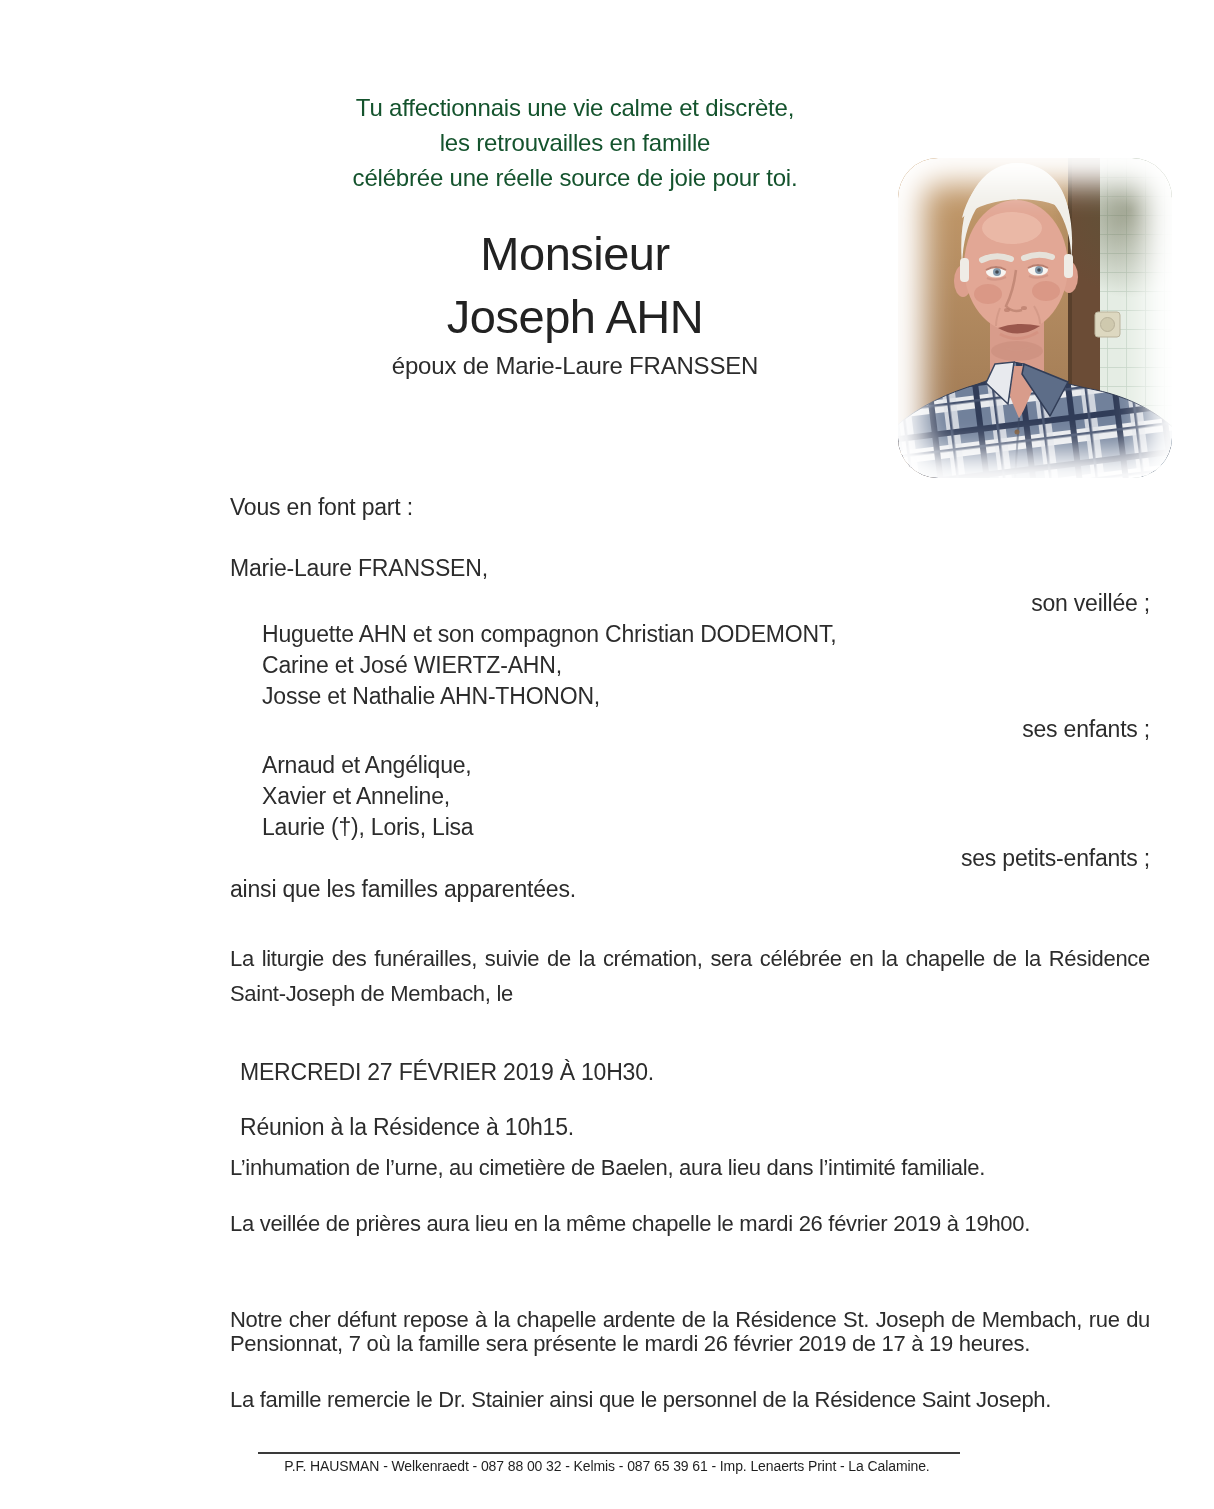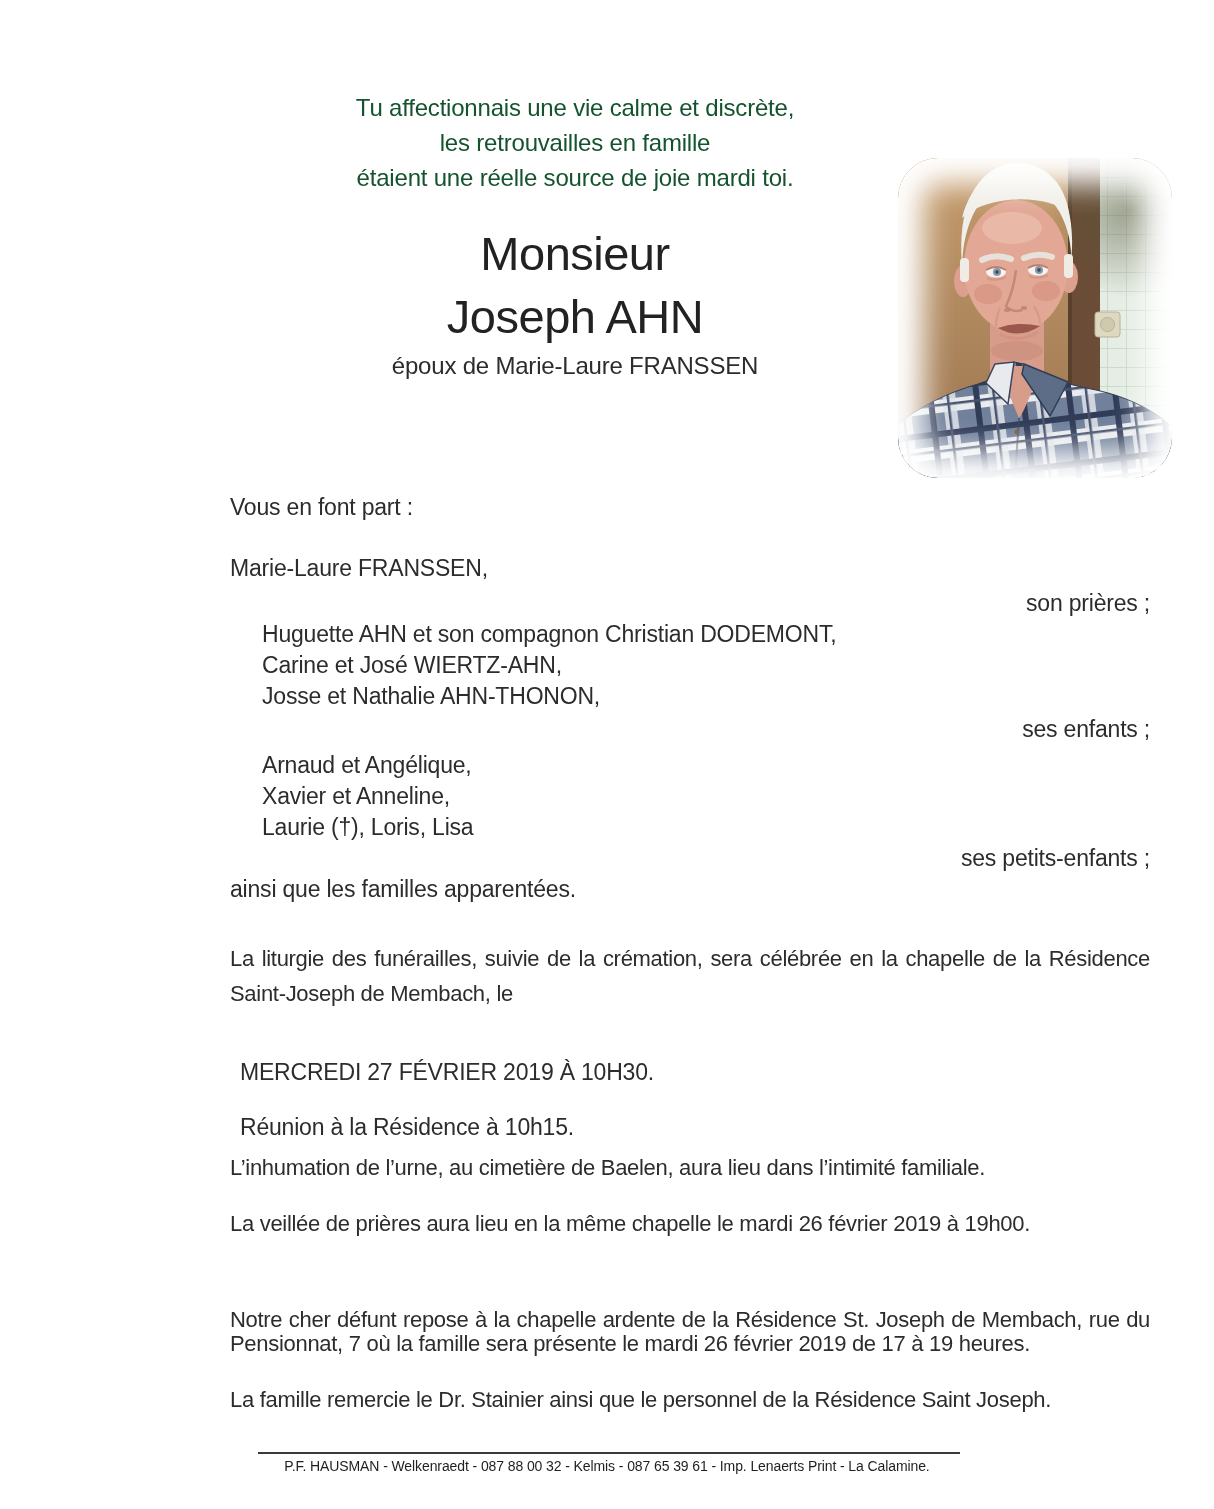--- a/index.html
+++ b/index.html
@@ -28,21 +28,21 @@
   .photo::after{content:'';position:absolute;inset:0;border-radius:40px;box-shadow:inset 0 0 30px 26px #ffffff;pointer-events:none;}
 </style>
 </head>
 <body>
 
 <div class="page">
 
   <div class="abs quote">
     <div>Tu affectionnais une vie calme et discrète,</div>
     <div>les retrouvailles en famille</div>
-    <div>étaient une réelle source de joie mardi toi.</div>
+    <div>célébrée une réelle source de joie pour toi.</div>
   </div>
 
   <div class="abs title-block">
     <div>Monsieur</div>
     <div>Joseph AHN</div>
   </div>
   <div class="abs subtitle">époux de Marie-Laure FRANSSEN</div>
 
   <div class="abs photo">
     <svg viewBox="0 0 274 320" aria-hidden="true">
@@ -127,21 +127,21 @@
       <path d="M112,208 L127,208 L135,230 Q126,254 121,260 Q112,240 108,226 Z" fill="#d89c8b"></path>
       <path d="M97,206 L116,204 L110,246 L88,225 Z" fill="#e8eaee" stroke="#3a465f" stroke-width="1.5"></path>
       <path d="M126,206 L170,224 L152,258 L124,216 Z" fill="#5d6d88" stroke="#313d57" stroke-width="1.5"></path>
       <path d="M121,260 L117,320" stroke="#3a465f" stroke-width="2" opacity="0.6"></path>
       <circle cx="119" cy="274" r="2.5" fill="#7a5c3f"></circle>
     </svg>
   </div>
 
   <div class="abs bodyline nowrap" style="top:494px;">Vous en font part :</div>
   <div class="abs bodyline nowrap" style="top:555px;">Marie-Laure FRANSSEN,</div>
-  <div class="abs rightlabel" style="top:590px;">son prières ;</div>
+  <div class="abs rightlabel" style="top:590px;">son veillée ;</div>
 
   <div class="abs listblock" style="top:619px;">
     <div>Huguette AHN et son compagnon Christian DODEMONT,</div>
     <div>Carine et José WIERTZ-AHN,</div>
     <div>Josse et Nathalie AHN-THONON,</div>
   </div>
   <div class="abs rightlabel" style="top:716px;">ses enfants ;</div>
 
   <div class="abs listblock" style="top:750px;">
     <div>Arnaud et Angélique,</div>

